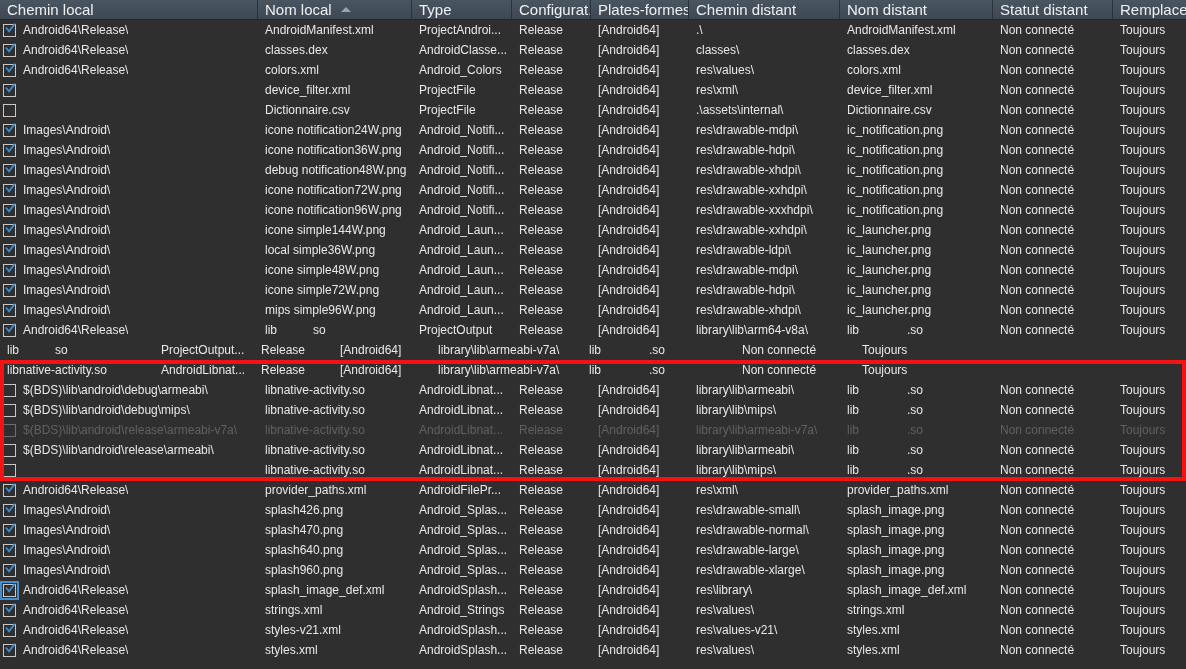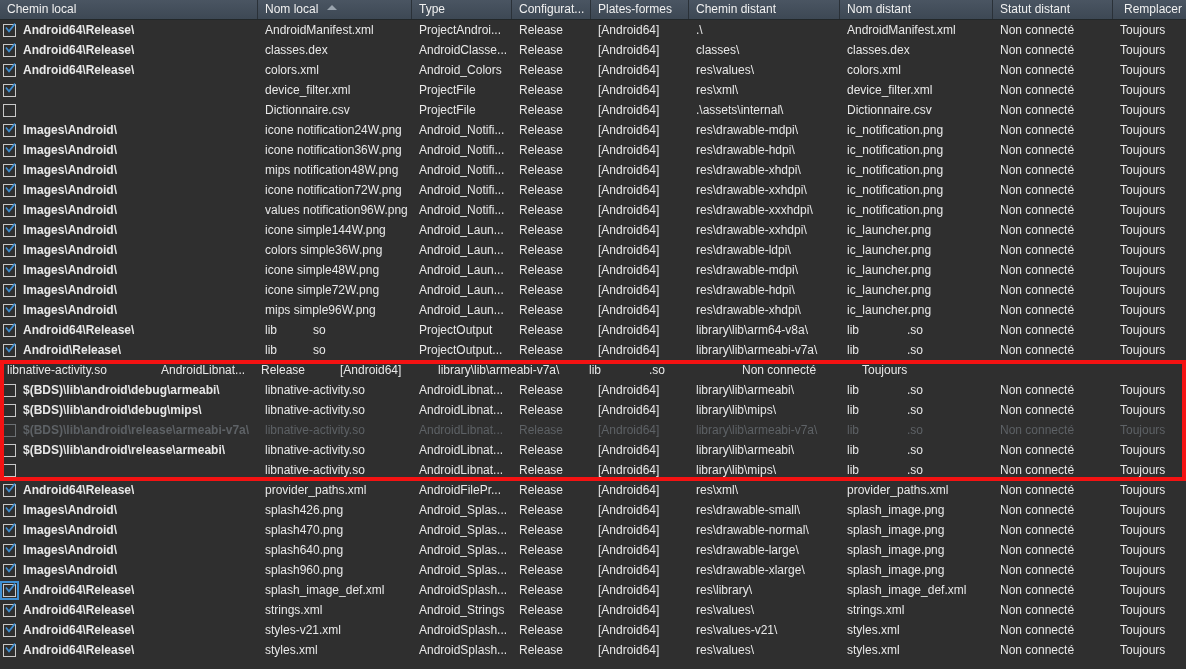--- a/index.html
+++ b/index.html
@@ -27,21 +27,21 @@
     display: flex;
     height: 20px;
     background: #3f4a56;
     border-bottom: 1px solid #222729;
     box-sizing: border-box;
     position: relative;
     z-index: 3;
   }
   .grid-header .hcell {
     color: #f0f0f0;
-    font-size: 12px;
+    font-size: 15px;
     line-height: 19px;
     padding-left: 7px;
     box-sizing: border-box;
     border-right: 1px solid #2a3138;
     white-space: nowrap;
     overflow: hidden;
     position: relative;
     background: linear-gradient(to bottom,#4a5562 0%,#3d4854 100%);
   }
   .grid-header .hcell:last-child { border-right: none; }
@@ -77,21 +77,20 @@
     overflow: hidden;
     text-overflow: clip;
   }
   .grid-row.dim .cell { color: #5e6266; }
 
   
   .cell.c-path {
     display: flex;
     align-items: center;
     padding-left: 3px;
-    font-weight: bold;
   }
   .chk {
     width: 13px;
     height: 13px;
     min-width: 13px;
     box-sizing: border-box;
     border: 1px solid #c8c8c8;
     background: #2f2f2f;
     margin-right: 7px;
     position: relative;
@@ -276,21 +275,21 @@
         <div class="cell c-chemin_local c-path" style="width: 258px;">
           <span class="chk">
             <span class="tick">
               <svg width="11" height="11" viewBox="0 0 11 11">
                 <path d="M1.5 5.2 L4 8.3 L9.5 1.3" fill="none" stroke="#3f8fd2" stroke-width="1.7" stroke-linecap="square"></path>
               </svg>
             </span>
           </span>
           <span class="path-text">Images\Android\</span>
         </div>
-        <div class="cell c-nom_local" style="width: 154px;">mips notification48W.png</div>
+        <div class="cell c-nom_local" style="width: 154px;">debug notification48W.png</div>
         <div class="cell c-type" style="width: 100px;">Android_Notifi...</div>
         <div class="cell c-configuration" style="width: 79px;">Release</div>
         <div class="cell c-plates_formes" style="width: 98px;">[Android64]</div>
         <div class="cell c-chemin_distant" style="width: 151px;">res\drawable-xhdpi\</div>
         <div class="cell c-nom_distant" style="width: 153px;">ic_notification.png</div>
         <div class="cell c-statut_distant" style="width: 120px;">Non connecté</div>
         <div class="cell c-remplacer" style="width: 73px;">Toujours</div>
       </div>
       <div class="grid-row">
         <div class="cell c-chemin_local c-path" style="width: 258px;">
@@ -316,21 +315,21 @@
         <div class="cell c-chemin_local c-path" style="width: 258px;">
           <span class="chk">
             <span class="tick">
               <svg width="11" height="11" viewBox="0 0 11 11">
                 <path d="M1.5 5.2 L4 8.3 L9.5 1.3" fill="none" stroke="#3f8fd2" stroke-width="1.7" stroke-linecap="square"></path>
               </svg>
             </span>
           </span>
           <span class="path-text">Images\Android\</span>
         </div>
-        <div class="cell c-nom_local" style="width: 154px;">values notification96W.png</div>
+        <div class="cell c-nom_local" style="width: 154px;">icone notification96W.png</div>
         <div class="cell c-type" style="width: 100px;">Android_Notifi...</div>
         <div class="cell c-configuration" style="width: 79px;">Release</div>
         <div class="cell c-plates_formes" style="width: 98px;">[Android64]</div>
         <div class="cell c-chemin_distant" style="width: 151px;">res\drawable-xxxhdpi\</div>
         <div class="cell c-nom_distant" style="width: 153px;">ic_notification.png</div>
         <div class="cell c-statut_distant" style="width: 120px;">Non connecté</div>
         <div class="cell c-remplacer" style="width: 73px;">Toujours</div>
       </div>
       <div class="grid-row">
         <div class="cell c-chemin_local c-path" style="width: 258px;">
@@ -356,21 +355,21 @@
         <div class="cell c-chemin_local c-path" style="width: 258px;">
           <span class="chk">
             <span class="tick">
               <svg width="11" height="11" viewBox="0 0 11 11">
                 <path d="M1.5 5.2 L4 8.3 L9.5 1.3" fill="none" stroke="#3f8fd2" stroke-width="1.7" stroke-linecap="square"></path>
               </svg>
             </span>
           </span>
           <span class="path-text">Images\Android\</span>
         </div>
-        <div class="cell c-nom_local" style="width: 154px;">colors simple36W.png</div>
+        <div class="cell c-nom_local" style="width: 154px;">local simple36W.png</div>
         <div class="cell c-type" style="width: 100px;">Android_Laun...</div>
         <div class="cell c-configuration" style="width: 79px;">Release</div>
         <div class="cell c-plates_formes" style="width: 98px;">[Android64]</div>
         <div class="cell c-chemin_distant" style="width: 151px;">res\drawable-ldpi\</div>
         <div class="cell c-nom_distant" style="width: 153px;">ic_launcher.png</div>
         <div class="cell c-statut_distant" style="width: 120px;">Non connecté</div>
         <div class="cell c-remplacer" style="width: 73px;">Toujours</div>
       </div>
       <div class="grid-row">
         <div class="cell c-chemin_local c-path" style="width: 258px;">
@@ -446,30 +445,20 @@
         <div class="cell c-nom_local" style="width: 154px;"><span style="display: inline-block; width: 48px;">lib</span><span>so</span></div>
         <div class="cell c-type" style="width: 100px;">ProjectOutput</div>
         <div class="cell c-configuration" style="width: 79px;">Release</div>
         <div class="cell c-plates_formes" style="width: 98px;">[Android64]</div>
         <div class="cell c-chemin_distant" style="width: 151px;">library\lib\arm64-v8a\</div>
         <div class="cell c-nom_distant" style="width: 153px;"><span style="display: inline-block; width: 60px;">lib</span><span>.so</span></div>
         <div class="cell c-statut_distant" style="width: 120px;">Non connecté</div>
         <div class="cell c-remplacer" style="width: 73px;">Toujours</div>
       </div>
       <div class="grid-row">
-        <div class="cell c-chemin_local c-path" style="width: 258px;">
-          <span class="chk">
-            <span class="tick">
-              <svg width="11" height="11" viewBox="0 0 11 11">
-                <path d="M1.5 5.2 L4 8.3 L9.5 1.3" fill="none" stroke="#3f8fd2" stroke-width="1.7" stroke-linecap="square"></path>
-              </svg>
-            </span>
-          </span>
-          <span class="path-text">Android\Release\</span>
-        </div>
         <div class="cell c-nom_local" style="width: 154px;"><span style="display: inline-block; width: 48px;">lib</span><span>so</span></div>
         <div class="cell c-type" style="width: 100px;">ProjectOutput...</div>
         <div class="cell c-configuration" style="width: 79px;">Release</div>
         <div class="cell c-plates_formes" style="width: 98px;">[Android64]</div>
         <div class="cell c-chemin_distant" style="width: 151px;">library\lib\armeabi-v7a\</div>
         <div class="cell c-nom_distant" style="width: 153px;"><span style="display: inline-block; width: 60px;">lib</span><span>.so</span></div>
         <div class="cell c-statut_distant" style="width: 120px;">Non connecté</div>
         <div class="cell c-remplacer" style="width: 73px;">Toujours</div>
       </div>
       <div class="grid-row">

